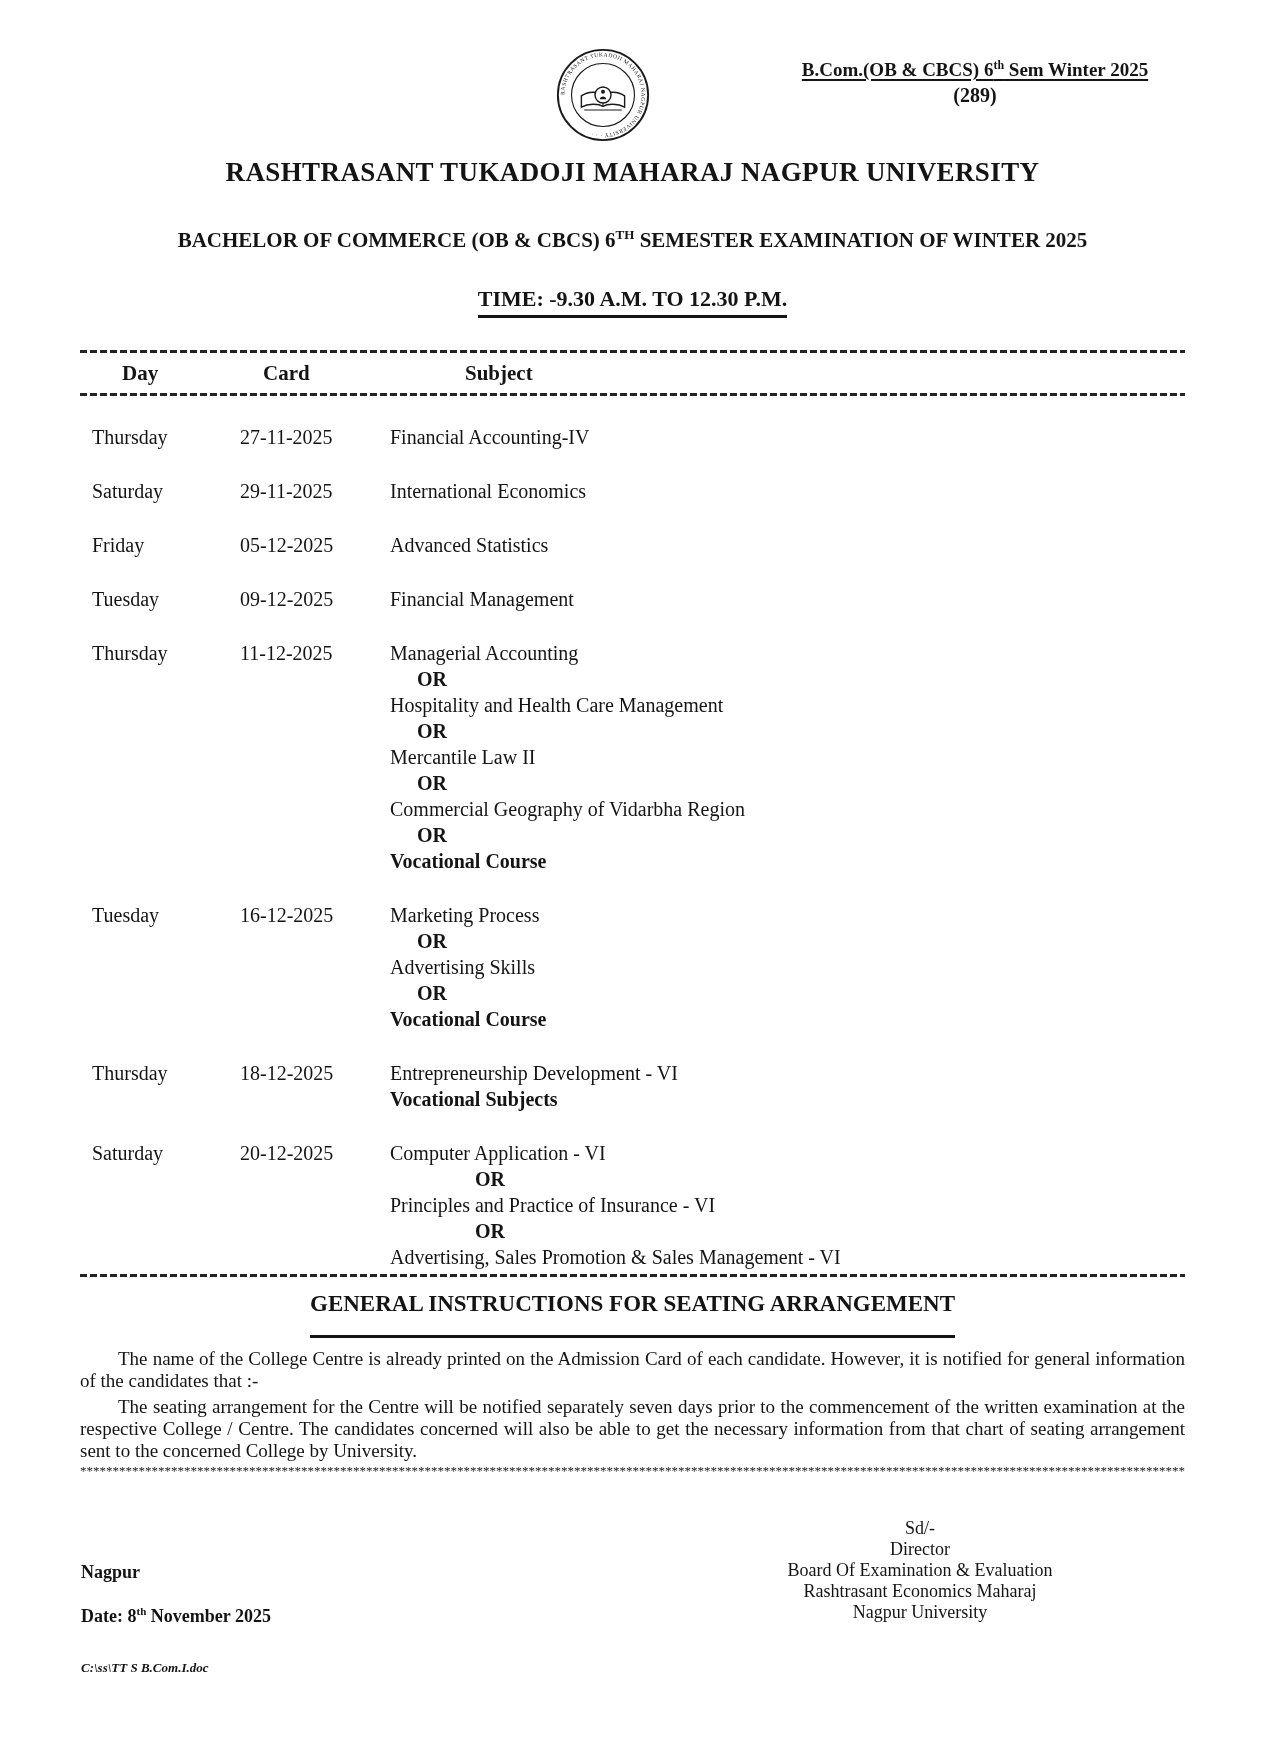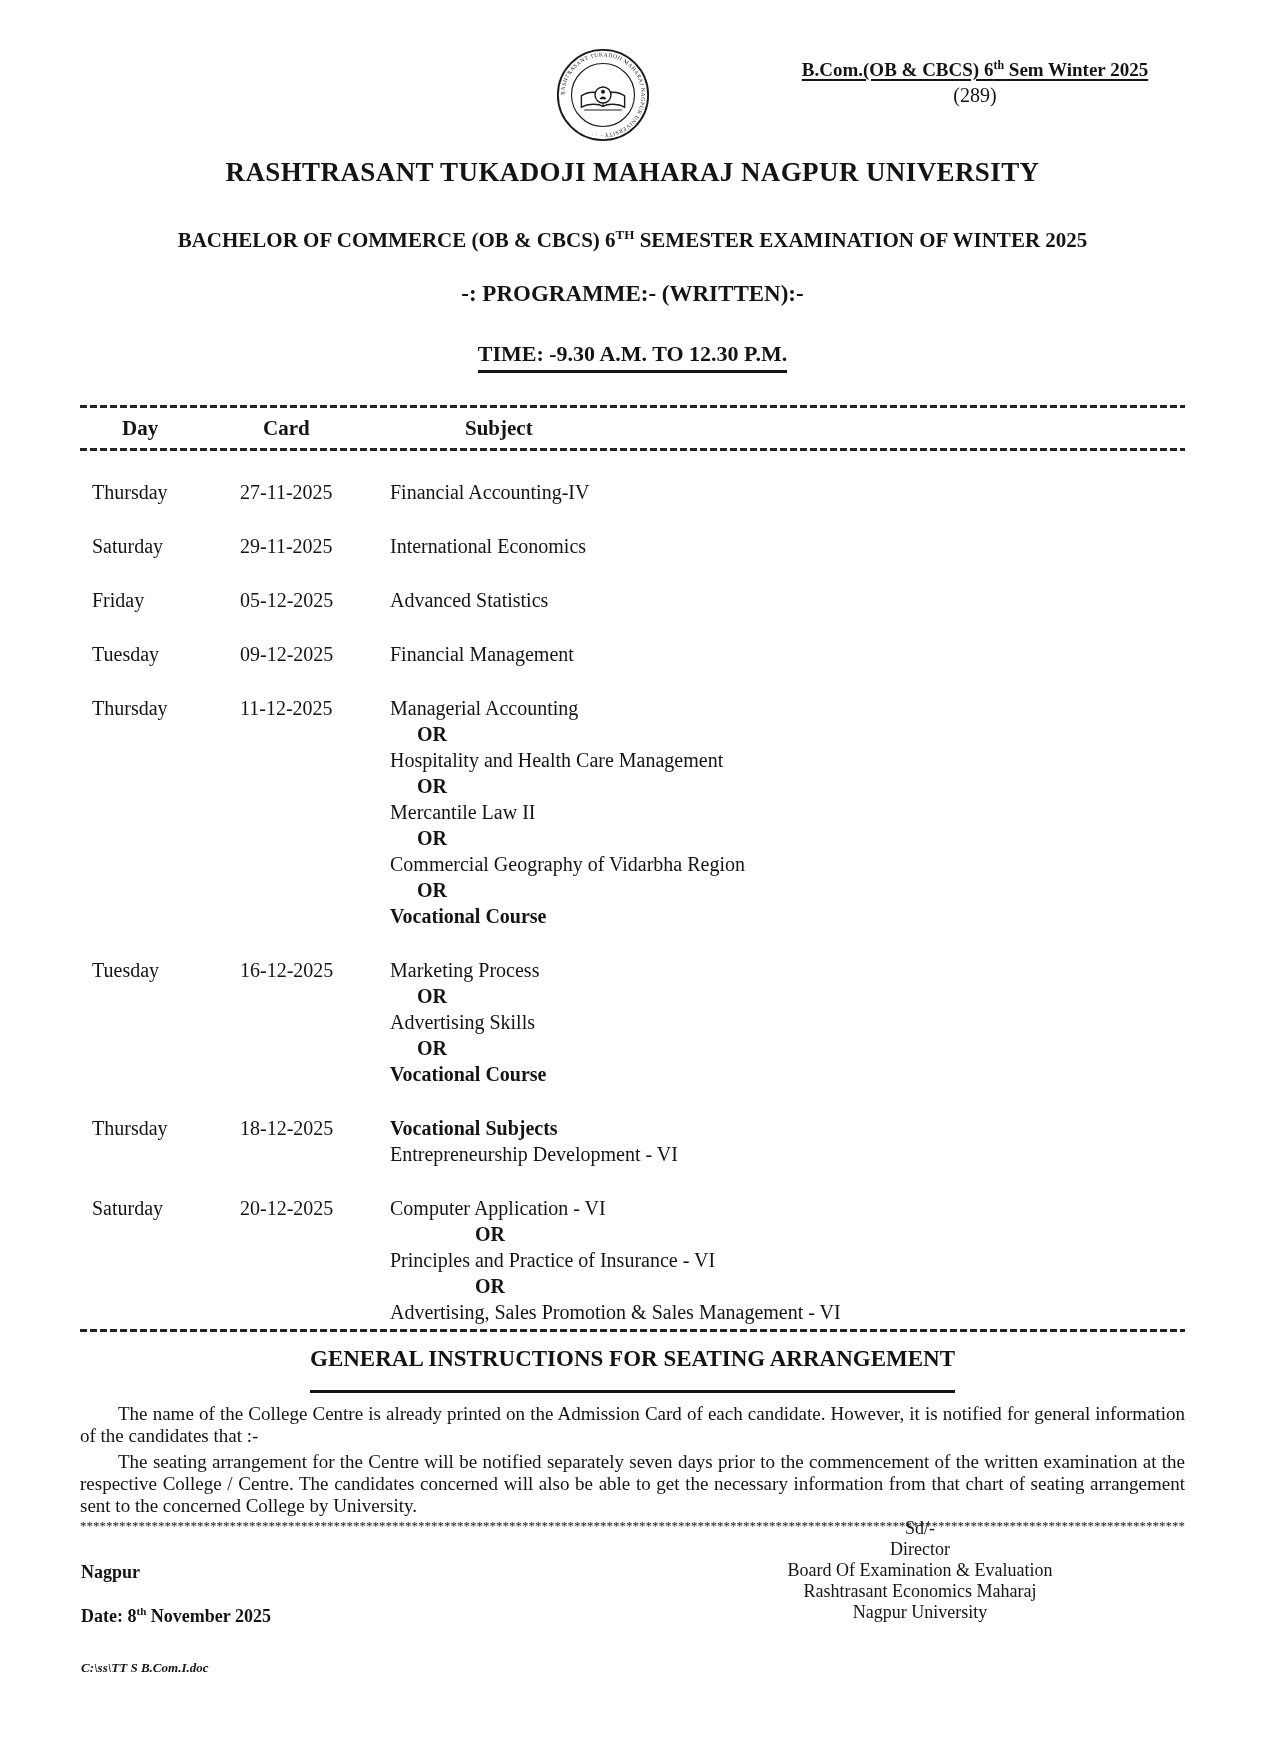--- a/index.html
+++ b/index.html
@@ -7,21 +7,21 @@
     position:relative; width:1275px; height:1749px; margin:0 auto;
     background:#ffffff; color:#141414; overflow:hidden;
     font-family:"Liberation Serif","DejaVu Serif",serif;
   }
   
   .seal { position:absolute; top:46px; left:556px; width:94px; height:98px; }
   .hdr-right { position:absolute; top:58px; left:775px; width:400px; text-align:center; }
   .course-line { font-size:19px; font-weight:bold; white-space:nowrap;
                  text-decoration:underline; text-decoration-thickness:2px; text-underline-offset:3px; }
   .course-line sup { font-size:12px; }
-  .paper-code { font-size:20px; font-weight:normal; margin-top:3px; }
+  .paper-code { font-size:20px; font-weight:bold; margin-top:3px; }
   
   .content { margin:0 90px 0 80px; }
   .t-univ { margin:156px 0 0 0; text-align:center; font-size:27px; font-weight:bold; line-height:32px; letter-spacing:.4px; }
   .t-exam { margin:34px 0 0 0; text-align:center; font-size:21px; font-weight:bold; line-height:26px; }
   .t-exam sup { font-size:13px; }
   .t-prog { margin:27px 0 0 0; text-align:center; font-size:23px; font-weight:bold; line-height:28px; }
   .t-time { margin:31px 0 0 0; text-align:center; font-size:22px; font-weight:bold; line-height:30px; }
   .t-time span { display:inline-block; border-bottom:3px solid #141414; padding-bottom:1px; }
   
   .timetable { margin-top:32px; }
@@ -78,21 +78,20 @@
   </div>
 
   <div class="hdr-right">
     <div class="course-line"><span>B.Com.(OB &amp; CBCS) 6</span><sup>th</sup><span> Sem Winter 2025</span></div>
     <div class="paper-code">(289)</div>
   </div>
 
   <div class="content">
     <div class="t-univ">RASHTRASANT TUKADOJI MAHARAJ NAGPUR UNIVERSITY</div>
     <div class="t-exam"><span>BACHELOR OF COMMERCE (OB &amp; CBCS) 6</span><sup>TH</sup><span> SEMESTER EXAMINATION OF WINTER 2025</span></div>
-    <div class="t-prog">-: PROGRAMME:- (WRITTEN):-</div>
     <div class="t-time"><span>TIME: -9.30 A.M. TO 12.30 P.M.</span></div>
 
     <div class="timetable">
       <div class="dashline"></div>
       <div class="grid thead">
         <div class="h-day">Day</div>
         <div class="h-date">Card</div>
         <div class="h-subj">Subject</div>
       </div>
       <div class="dashline"></div>
@@ -154,22 +153,22 @@
               <div class="sline">Advertising Skills</div>
               <div class="sline or">OR</div>
               <div class="sline bold">Vocational Course</div>
             </div>
   </div>
 
   <div class="grid row">
     <div class="cell day">Thursday</div>
     <div class="cell date">18-12-2025</div>
     <div class="cell subj">
+              <div class="sline">Entrepreneurship Development - VI</div>
               <div class="sline bold">Vocational Subjects</div>
-              <div class="sline">Entrepreneurship Development - VI</div>
             </div>
   </div>
 
   <div class="grid row">
     <div class="cell day">Saturday</div>
     <div class="cell date">20-12-2025</div>
     <div class="cell subj">
               <div class="sline">Computer Application - VI</div>
               <div class="sline or-deep">OR</div>
               <div class="sline">Principles and Practice of Insurance - VI</div>

